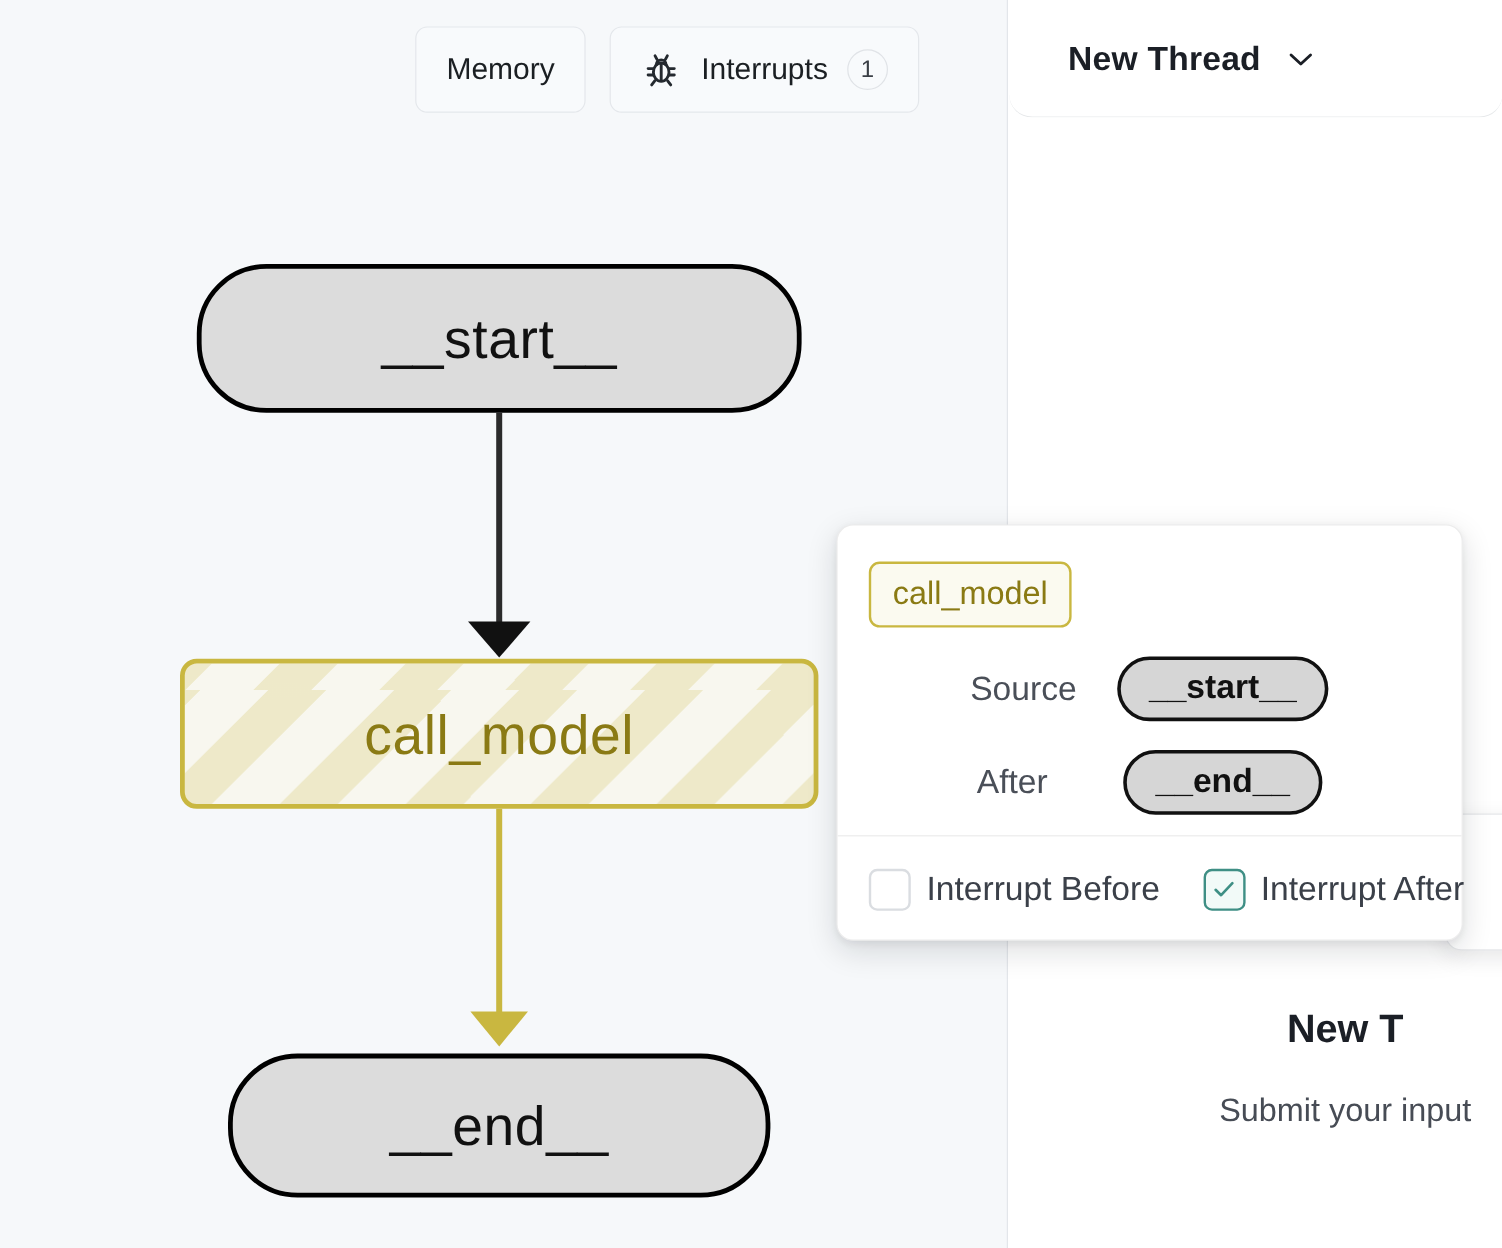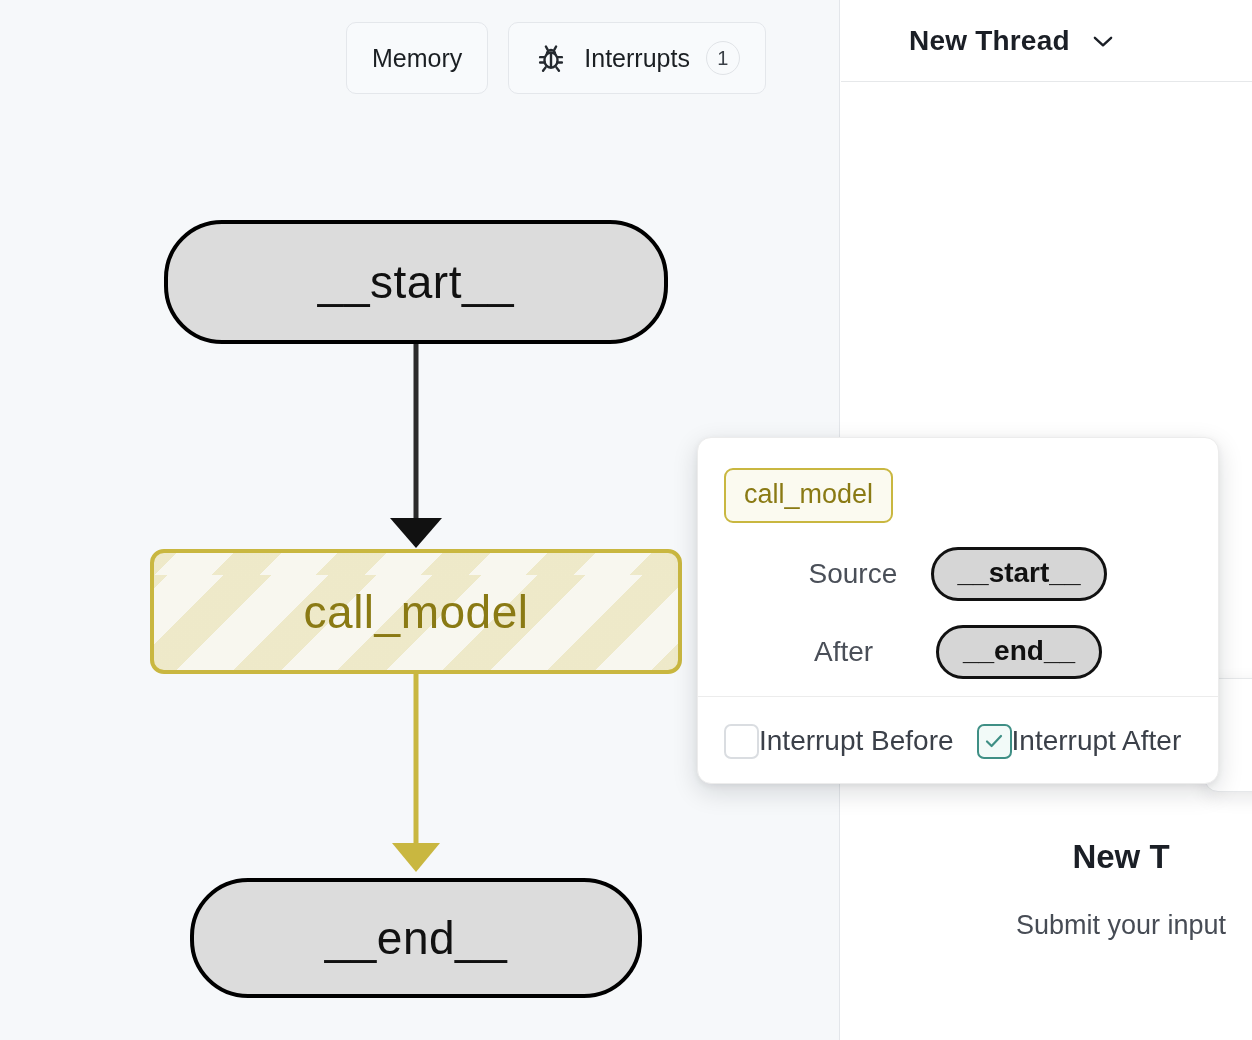--- a/index.html
+++ b/index.html
@@ -145,20 +145,21 @@
     left: 0; right: 0; top: 258px;
     height: 1px; background: #ececec;
   }
   #popover-footer {
     position: absolute;
     left: 0; right: 0; top: 259px;
     height: 88px;
     display: flex;
     align-items: center;
     padding: 0 26px;
+    gap: 13px;
   }
   .cbox {
     width: 35px; height: 35px;
     border-radius: 7px;
     border: 2px solid #dadde1;
     background: #ffffff;
     flex: 0 0 auto;
     display: flex; align-items: center; justify-content: center;
     cursor: pointer;
   }
@@ -177,25 +178,26 @@
   
   #thread-panel {
     position: absolute;
     left: 841px; top: 0;
     width: 411px; height: 1040px;
     background: #ffffff;
   }
   #thread-header {
     position: absolute;
     left: 0; top: 0; right: 0;
-    height: 82px;
+    height: 98px;
     border-bottom: 1px solid #e6e8ea;
     display: flex;
     align-items: center;
-    padding-left: 68px;
+    padding-left: 49px;
+    border-radius: 19px;
   }
   #thread-title {
     font-size: 28px;
     font-weight: 700;
     color: #1b1f26;
     letter-spacing: .2px;
   }
   #thread-caret { margin-left: 18px; line-height: 0; display: block; cursor: pointer; }
 
   

